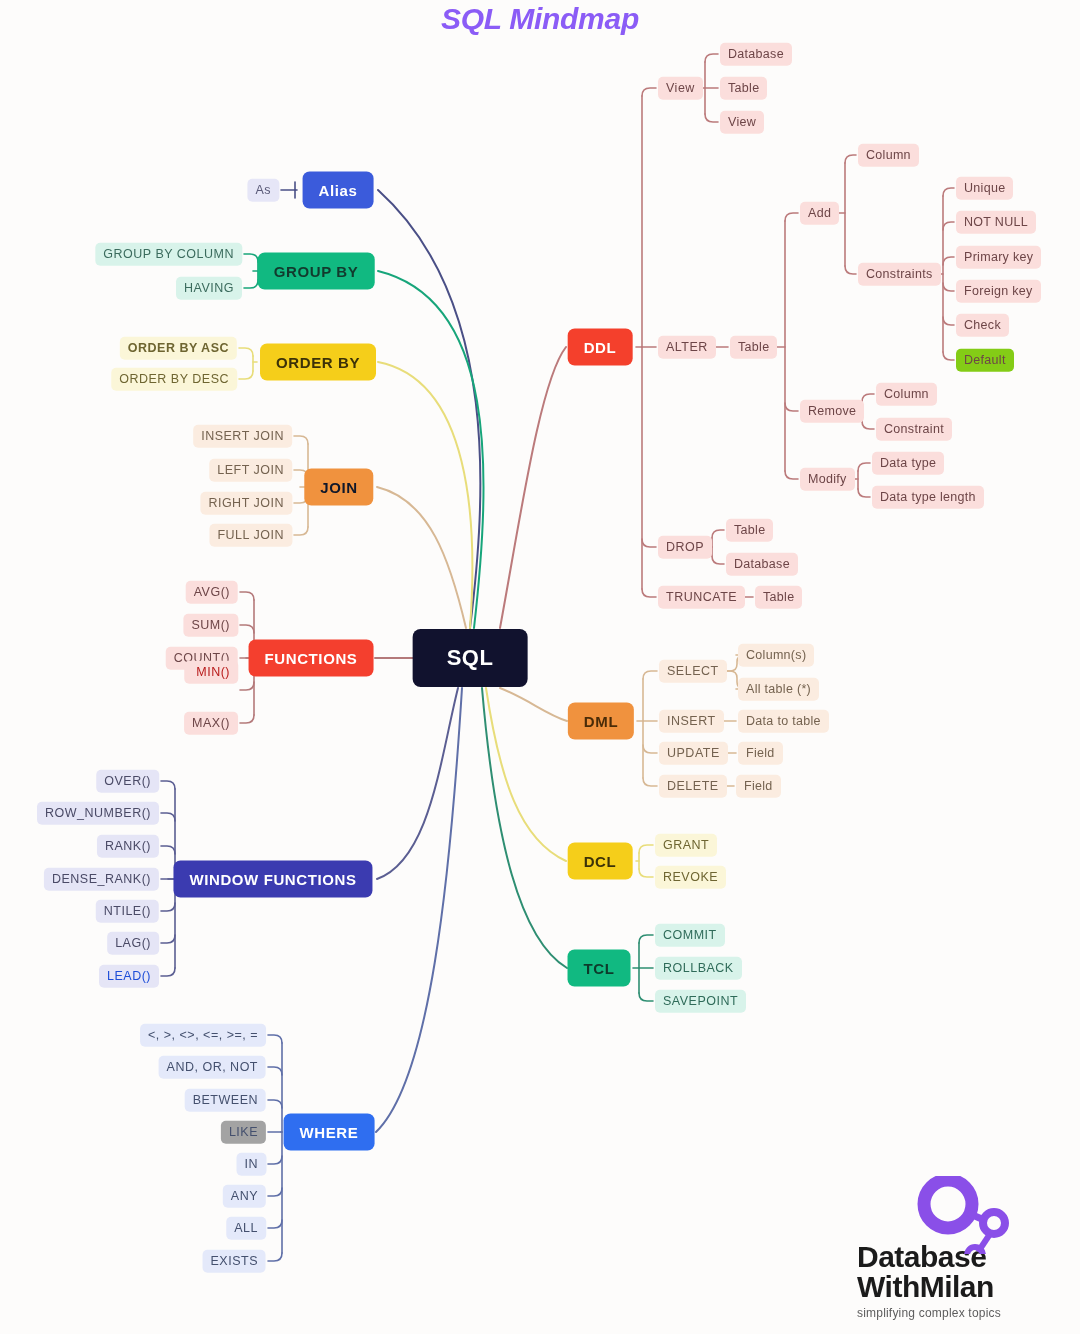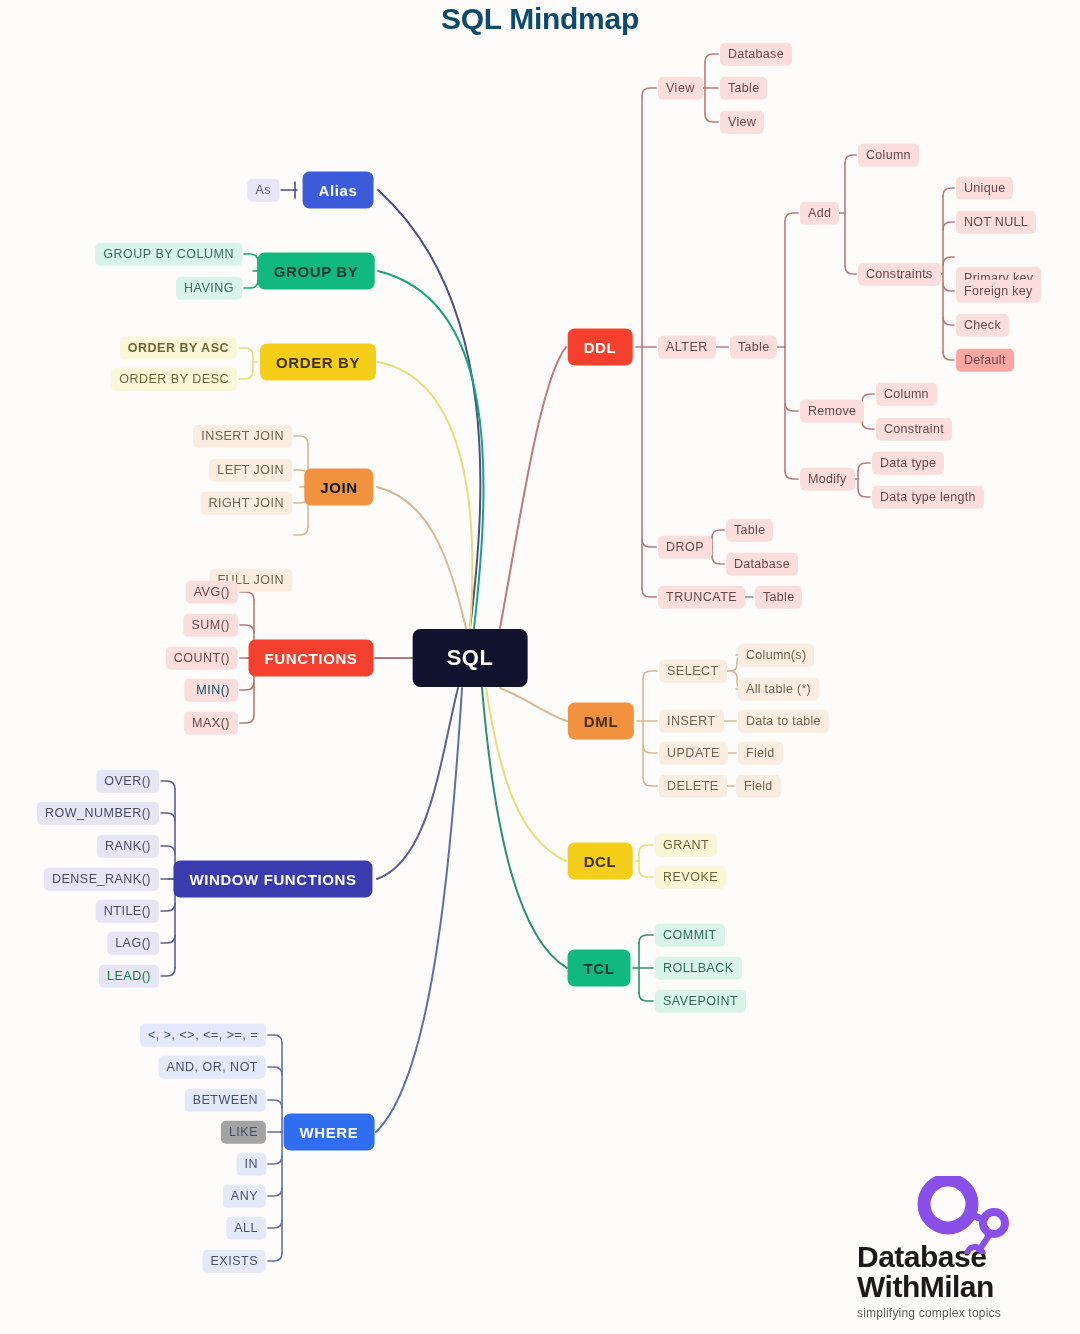--- a/index.html
+++ b/index.html
@@ -17,23 +17,24 @@
     position: absolute;
     inset: 0;
     width: 1080px; height: 1334px;
   }
   #title {
     position: absolute;
     top: 2px; left: 0; width: 1080px;
     text-align: center;
     font-size: 30px;
     font-weight: bold;
-    color: #0c4a6e;
+    color: #8b5cf6;
     letter-spacing: -0.3px;
     z-index: 30;
+    font-style: italic;
   }
   svg.links {
     position: absolute;
     top: 0; left: 0;
     width: 1080px; height: 1334px;
     z-index: 1;
     pointer-events: none;
   }
   .node {
     position: absolute;
@@ -237,33 +238,33 @@
       <div class="node n-main" style="left: 600px; top: 861px; background: rgb(245, 206, 26); color: rgb(60, 50, 8);">DCL</div>
       <div class="node n-main" style="left: 599px; top: 968px; background: rgb(17, 185, 129); color: rgb(14, 58, 43);">TCL</div>
       <div class="node n-sub caps" style="left: 279px; top: 190px; background: rgb(230, 230, 247); color: rgb(90, 90, 120); transform: translate(-100%, -50%);">As</div>
       <div class="node n-sub caps" style="left: 242px; top: 254px; background: rgb(216, 243, 234); color: rgb(59, 107, 93); transform: translate(-100%, -50%);">GROUP BY COLUMN</div>
       <div class="node n-sub caps" style="left: 242px; top: 288px; background: rgb(216, 243, 234); color: rgb(59, 107, 93); transform: translate(-100%, -50%);">HAVING</div>
       <div class="node n-sub caps" style="left: 237px; top: 348px; background: rgb(251, 246, 216); color: rgb(110, 101, 49); transform: translate(-100%, -50%); font-weight: bold;">ORDER BY ASC</div>
       <div class="node n-sub caps" style="left: 237px; top: 379px; background: rgb(251, 246, 216); color: rgb(110, 101, 49); transform: translate(-100%, -50%);">ORDER BY DESC</div>
       <div class="node n-sub caps" style="left: 292px; top: 436px; background: rgb(251, 236, 224); color: rgb(116, 98, 79); transform: translate(-100%, -50%);">INSERT JOIN</div>
       <div class="node n-sub caps" style="left: 292px; top: 470px; background: rgb(251, 236, 224); color: rgb(116, 98, 79); transform: translate(-100%, -50%);">LEFT JOIN</div>
       <div class="node n-sub caps" style="left: 292px; top: 503px; background: rgb(251, 236, 224); color: rgb(116, 98, 79); transform: translate(-100%, -50%);">RIGHT JOIN</div>
-      <div class="node n-sub caps" style="left: 292px; top: 535px; background: rgb(251, 236, 224); color: rgb(116, 98, 79); transform: translate(-100%, -50%); margin-top: 45px;">FULL JOIN</div>
+      <div class="node n-sub caps" style="left: 292px; top: 535px; background: rgb(251, 236, 224); color: rgb(116, 98, 79); transform: translate(-100%, -50%);">FULL JOIN</div>
       <div class="node n-sub caps" style="left: 238px; top: 592px; background: rgb(251, 222, 220); color: rgb(109, 69, 71); transform: translate(-100%, -50%);">AVG()</div>
       <div class="node n-sub caps" style="left: 238px; top: 625px; background: rgb(251, 222, 220); color: rgb(109, 69, 71); transform: translate(-100%, -50%);">SUM()</div>
       <div class="node n-sub caps" style="left: 238px; top: 658px; background: rgb(251, 222, 220); color: rgb(109, 69, 71); transform: translate(-100%, -50%);">COUNT()</div>
-      <div class="node n-sub caps" style="left: 238px; top: 690px; background: rgb(251, 222, 220); color: #0c4a6e; transform: translate(-100%, -50%); padding-left: 12px;">MIN()</div>
+      <div class="node n-sub caps" style="left: 238px; top: 672px; background: rgb(251, 222, 220); color: #b91c1c; transform: translate(-100%, -50%); padding-left: 12px;">MIN()</div>
       <div class="node n-sub caps" style="left: 238px; top: 723px; background: rgb(251, 222, 220); color: rgb(109, 69, 71); transform: translate(-100%, -50%);">MAX()</div>
       <div class="node n-sub caps" style="left: 159px; top: 781px; background: rgb(229, 229, 246); color: rgb(74, 74, 102); transform: translate(-100%, -50%);">OVER()</div>
       <div class="node n-sub caps" style="left: 159px; top: 813px; background: rgb(229, 229, 246); color: rgb(74, 74, 102); transform: translate(-100%, -50%);">ROW_NUMBER()</div>
       <div class="node n-sub caps" style="left: 159px; top: 846px; background: rgb(229, 229, 246); color: rgb(74, 74, 102); transform: translate(-100%, -50%);">RANK()</div>
       <div class="node n-sub caps" style="left: 159px; top: 879px; background: rgb(229, 229, 246); color: rgb(74, 74, 102); transform: translate(-100%, -50%);">DENSE_RANK()</div>
       <div class="node n-sub caps" style="left: 159px; top: 911px; background: rgb(229, 229, 246); color: rgb(74, 74, 102); transform: translate(-100%, -50%);">NTILE()</div>
       <div class="node n-sub caps" style="left: 159px; top: 943px; background: rgb(229, 229, 246); color: rgb(74, 74, 102); transform: translate(-100%, -50%);">LAG()</div>
-      <div class="node n-sub caps" style="left: 159px; top: 976px; background: rgb(229, 229, 246); color: #15803d; transform: translate(-100%, -50%);">LEAD()</div>
+      <div class="node n-sub caps" style="left: 159px; top: 976px; background: rgb(229, 229, 246); color: #1d4ed8; transform: translate(-100%, -50%);">LEAD()</div>
       <div class="node n-sub caps" style="left: 266px; top: 1035px; background: rgb(228, 233, 250); color: rgb(68, 80, 110); transform: translate(-100%, -50%);">&lt;, &gt;, &lt;&gt;, &lt;=, &gt;=, =</div>
       <div class="node n-sub caps" style="left: 266px; top: 1067px; background: rgb(228, 233, 250); color: rgb(68, 80, 110); transform: translate(-100%, -50%);">AND, OR, NOT</div>
       <div class="node n-sub caps" style="left: 266px; top: 1100px; background: rgb(228, 233, 250); color: rgb(68, 80, 110); transform: translate(-100%, -50%);">BETWEEN</div>
       <div class="node n-sub caps" style="left: 266px; top: 1132px; background: #a3a3a3; color: rgb(68, 80, 110); transform: translate(-100%, -50%);">LIKE</div>
       <div class="node n-sub caps" style="left: 266px; top: 1164px; background: rgb(228, 233, 250); color: rgb(68, 80, 110); transform: translate(-100%, -50%);">IN</div>
       <div class="node n-sub caps" style="left: 266px; top: 1196px; background: rgb(228, 233, 250); color: rgb(68, 80, 110); transform: translate(-100%, -50%);">ANY</div>
       <div class="node n-sub caps" style="left: 266px; top: 1228px; background: rgb(228, 233, 250); color: rgb(68, 80, 110); transform: translate(-100%, -50%);">ALL</div>
       <div class="node n-sub caps" style="left: 266px; top: 1261px; background: rgb(228, 233, 250); color: rgb(68, 80, 110); transform: translate(-100%, -50%);">EXISTS</div>
       <div class="node n-sub caps" style="left: 655px; top: 845px; background: rgb(251, 246, 216); color: rgb(110, 101, 49); transform: translate(0px, -50%);">GRANT</div>
       <div class="node n-sub caps" style="left: 655px; top: 877px; background: rgb(251, 246, 216); color: rgb(110, 101, 49); transform: translate(0px, -50%);">REVOKE</div>
@@ -287,24 +288,24 @@
       <div class="node n-sub" style="left: 720px; top: 88px; background: rgb(251, 222, 220); color: rgb(109, 69, 71); transform: translate(0px, -50%);">Table</div>
       <div class="node n-sub" style="left: 720px; top: 122px; background: rgb(251, 222, 220); color: rgb(109, 69, 71); transform: translate(0px, -50%);">View</div>
       <div class="node n-sub" style="left: 730px; top: 347px; background: rgb(251, 222, 220); color: rgb(109, 69, 71); transform: translate(0px, -50%);">Table</div>
       <div class="node n-sub" style="left: 800px; top: 213px; background: rgb(251, 222, 220); color: rgb(109, 69, 71); transform: translate(0px, -50%);">Add</div>
       <div class="node n-sub" style="left: 800px; top: 411px; background: rgb(251, 222, 220); color: rgb(109, 69, 71); transform: translate(0px, -50%); text-align: center;">Remove</div>
       <div class="node n-sub" style="left: 800px; top: 479px; background: rgb(251, 222, 220); color: rgb(109, 69, 71); transform: translate(0px, -50%);">Modify</div>
       <div class="node n-sub" style="left: 858px; top: 155px; background: rgb(251, 222, 220); color: rgb(109, 69, 71); transform: translate(0px, -50%);">Column</div>
       <div class="node n-sub" style="left: 858px; top: 274px; background: rgb(251, 222, 220); color: rgb(109, 69, 71); transform: translate(0px, -50%);">Constraints</div>
       <div class="node n-sub" style="left: 956px; top: 188px; background: rgb(251, 222, 220); color: rgb(109, 69, 71); transform: translate(0px, -50%);">Unique</div>
       <div class="node n-sub" style="left: 956px; top: 222px; background: rgb(251, 222, 220); color: rgb(109, 69, 71); transform: translate(0px, -50%);">NOT NULL</div>
-      <div class="node n-sub" style="left: 956px; top: 257px; background: rgb(251, 222, 220); color: rgb(109, 69, 71); transform: translate(0px, -50%); margin-top: 21px;">Primary key</div>
+      <div class="node n-sub" style="left: 956px; top: 257px; background: rgb(251, 222, 220); color: rgb(109, 69, 71); transform: translate(0px, -50%);">Primary key</div>
       <div class="node n-sub" style="left: 956px; top: 291px; background: rgb(251, 222, 220); color: rgb(109, 69, 71); transform: translate(0px, -50%);">Foreign key</div>
       <div class="node n-sub" style="left: 956px; top: 325px; background: rgb(251, 222, 220); color: rgb(109, 69, 71); transform: translate(0px, -50%);">Check</div>
-      <div class="node n-sub" style="left: 956px; top: 360px; background: #fca5a5; color: rgb(109, 69, 71); transform: translate(0px, -50%);">Default</div>
+      <div class="node n-sub" style="left: 956px; top: 360px; background: #84cc16; color: rgb(109, 69, 71); transform: translate(0px, -50%);">Default</div>
       <div class="node n-sub" style="left: 876px; top: 394px; background: rgb(251, 222, 220); color: rgb(109, 69, 71); transform: translate(0px, -50%);">Column</div>
       <div class="node n-sub" style="left: 876px; top: 429px; background: rgb(251, 222, 220); color: rgb(109, 69, 71); transform: translate(0px, -50%);">Constraint</div>
       <div class="node n-sub" style="left: 872px; top: 463px; background: rgb(251, 222, 220); color: rgb(109, 69, 71); transform: translate(0px, -50%);">Data type</div>
       <div class="node n-sub" style="left: 872px; top: 497px; background: rgb(251, 222, 220); color: rgb(109, 69, 71); transform: translate(0px, -50%);">Data type length</div>
       <div class="node n-sub" style="left: 726px; top: 530px; background: rgb(251, 222, 220); color: rgb(109, 69, 71); transform: translate(0px, -50%);">Table</div>
       <div class="node n-sub" style="left: 726px; top: 564px; background: rgb(251, 222, 220); color: rgb(109, 69, 71); transform: translate(0px, -50%);">Database</div>
       <div class="node n-sub" style="left: 755px; top: 597px; background: rgb(251, 222, 220); color: rgb(109, 69, 71); transform: translate(0px, -50%);">Table</div>
     </div>
 </div>
 

